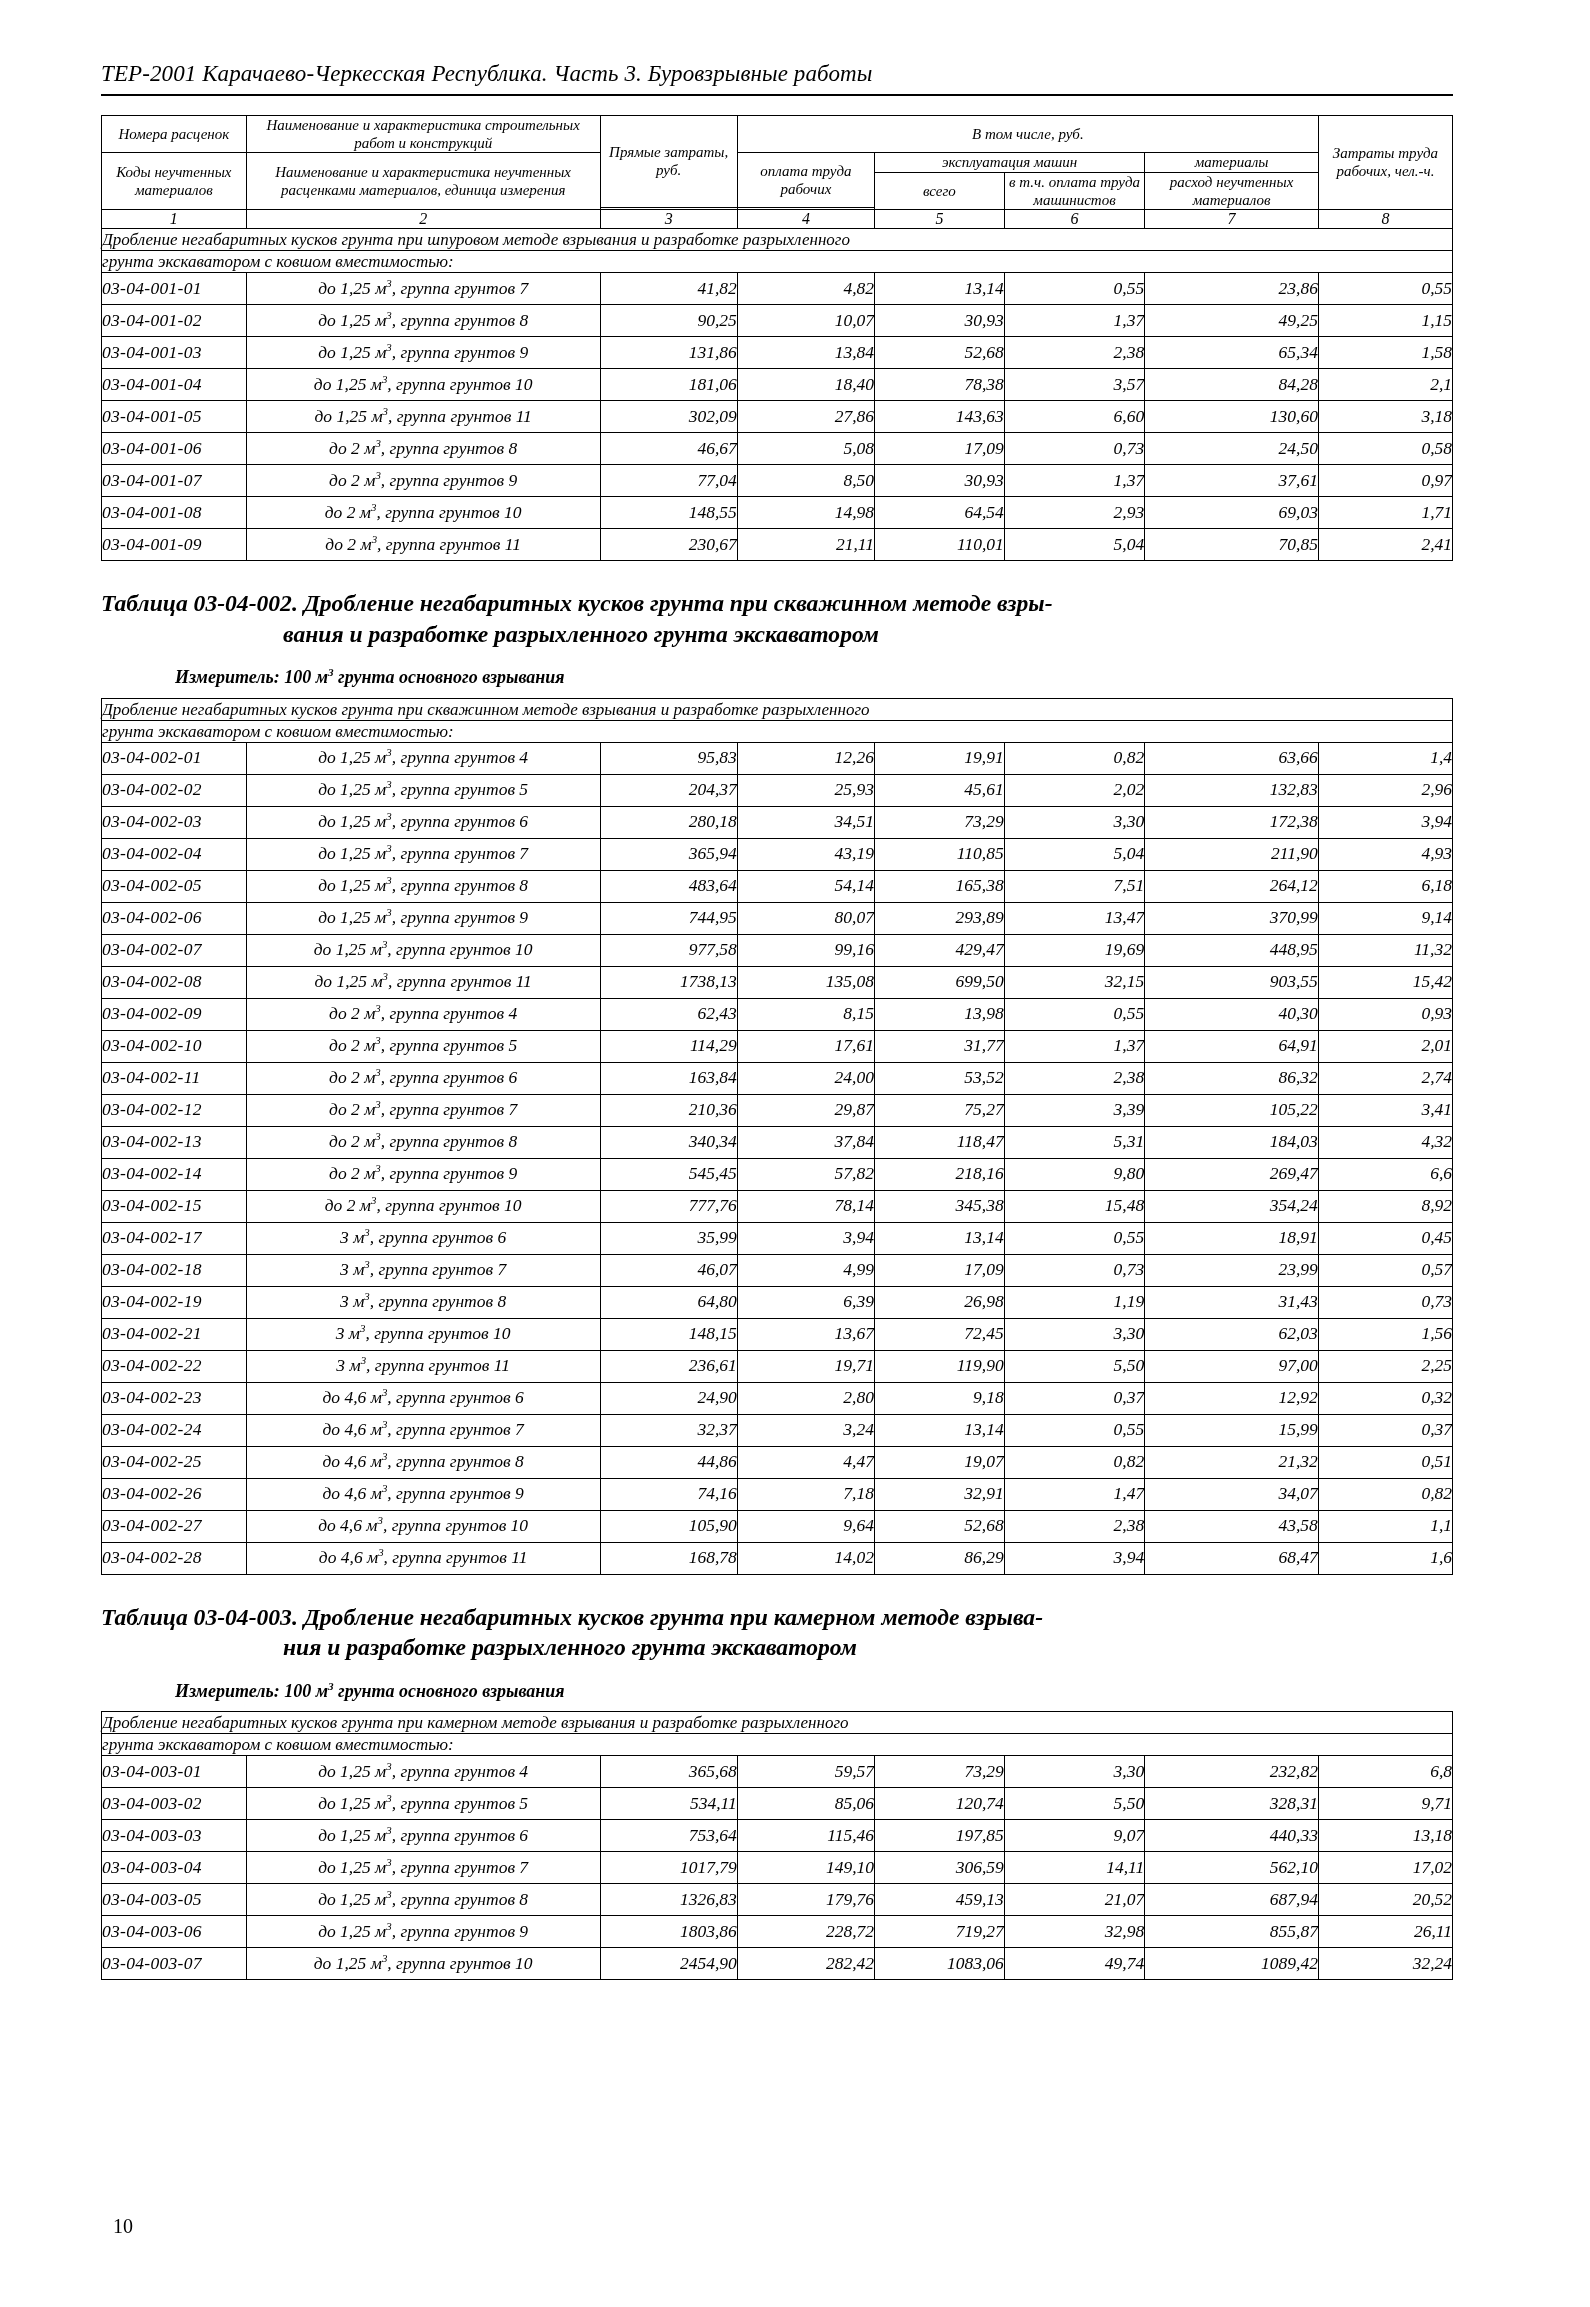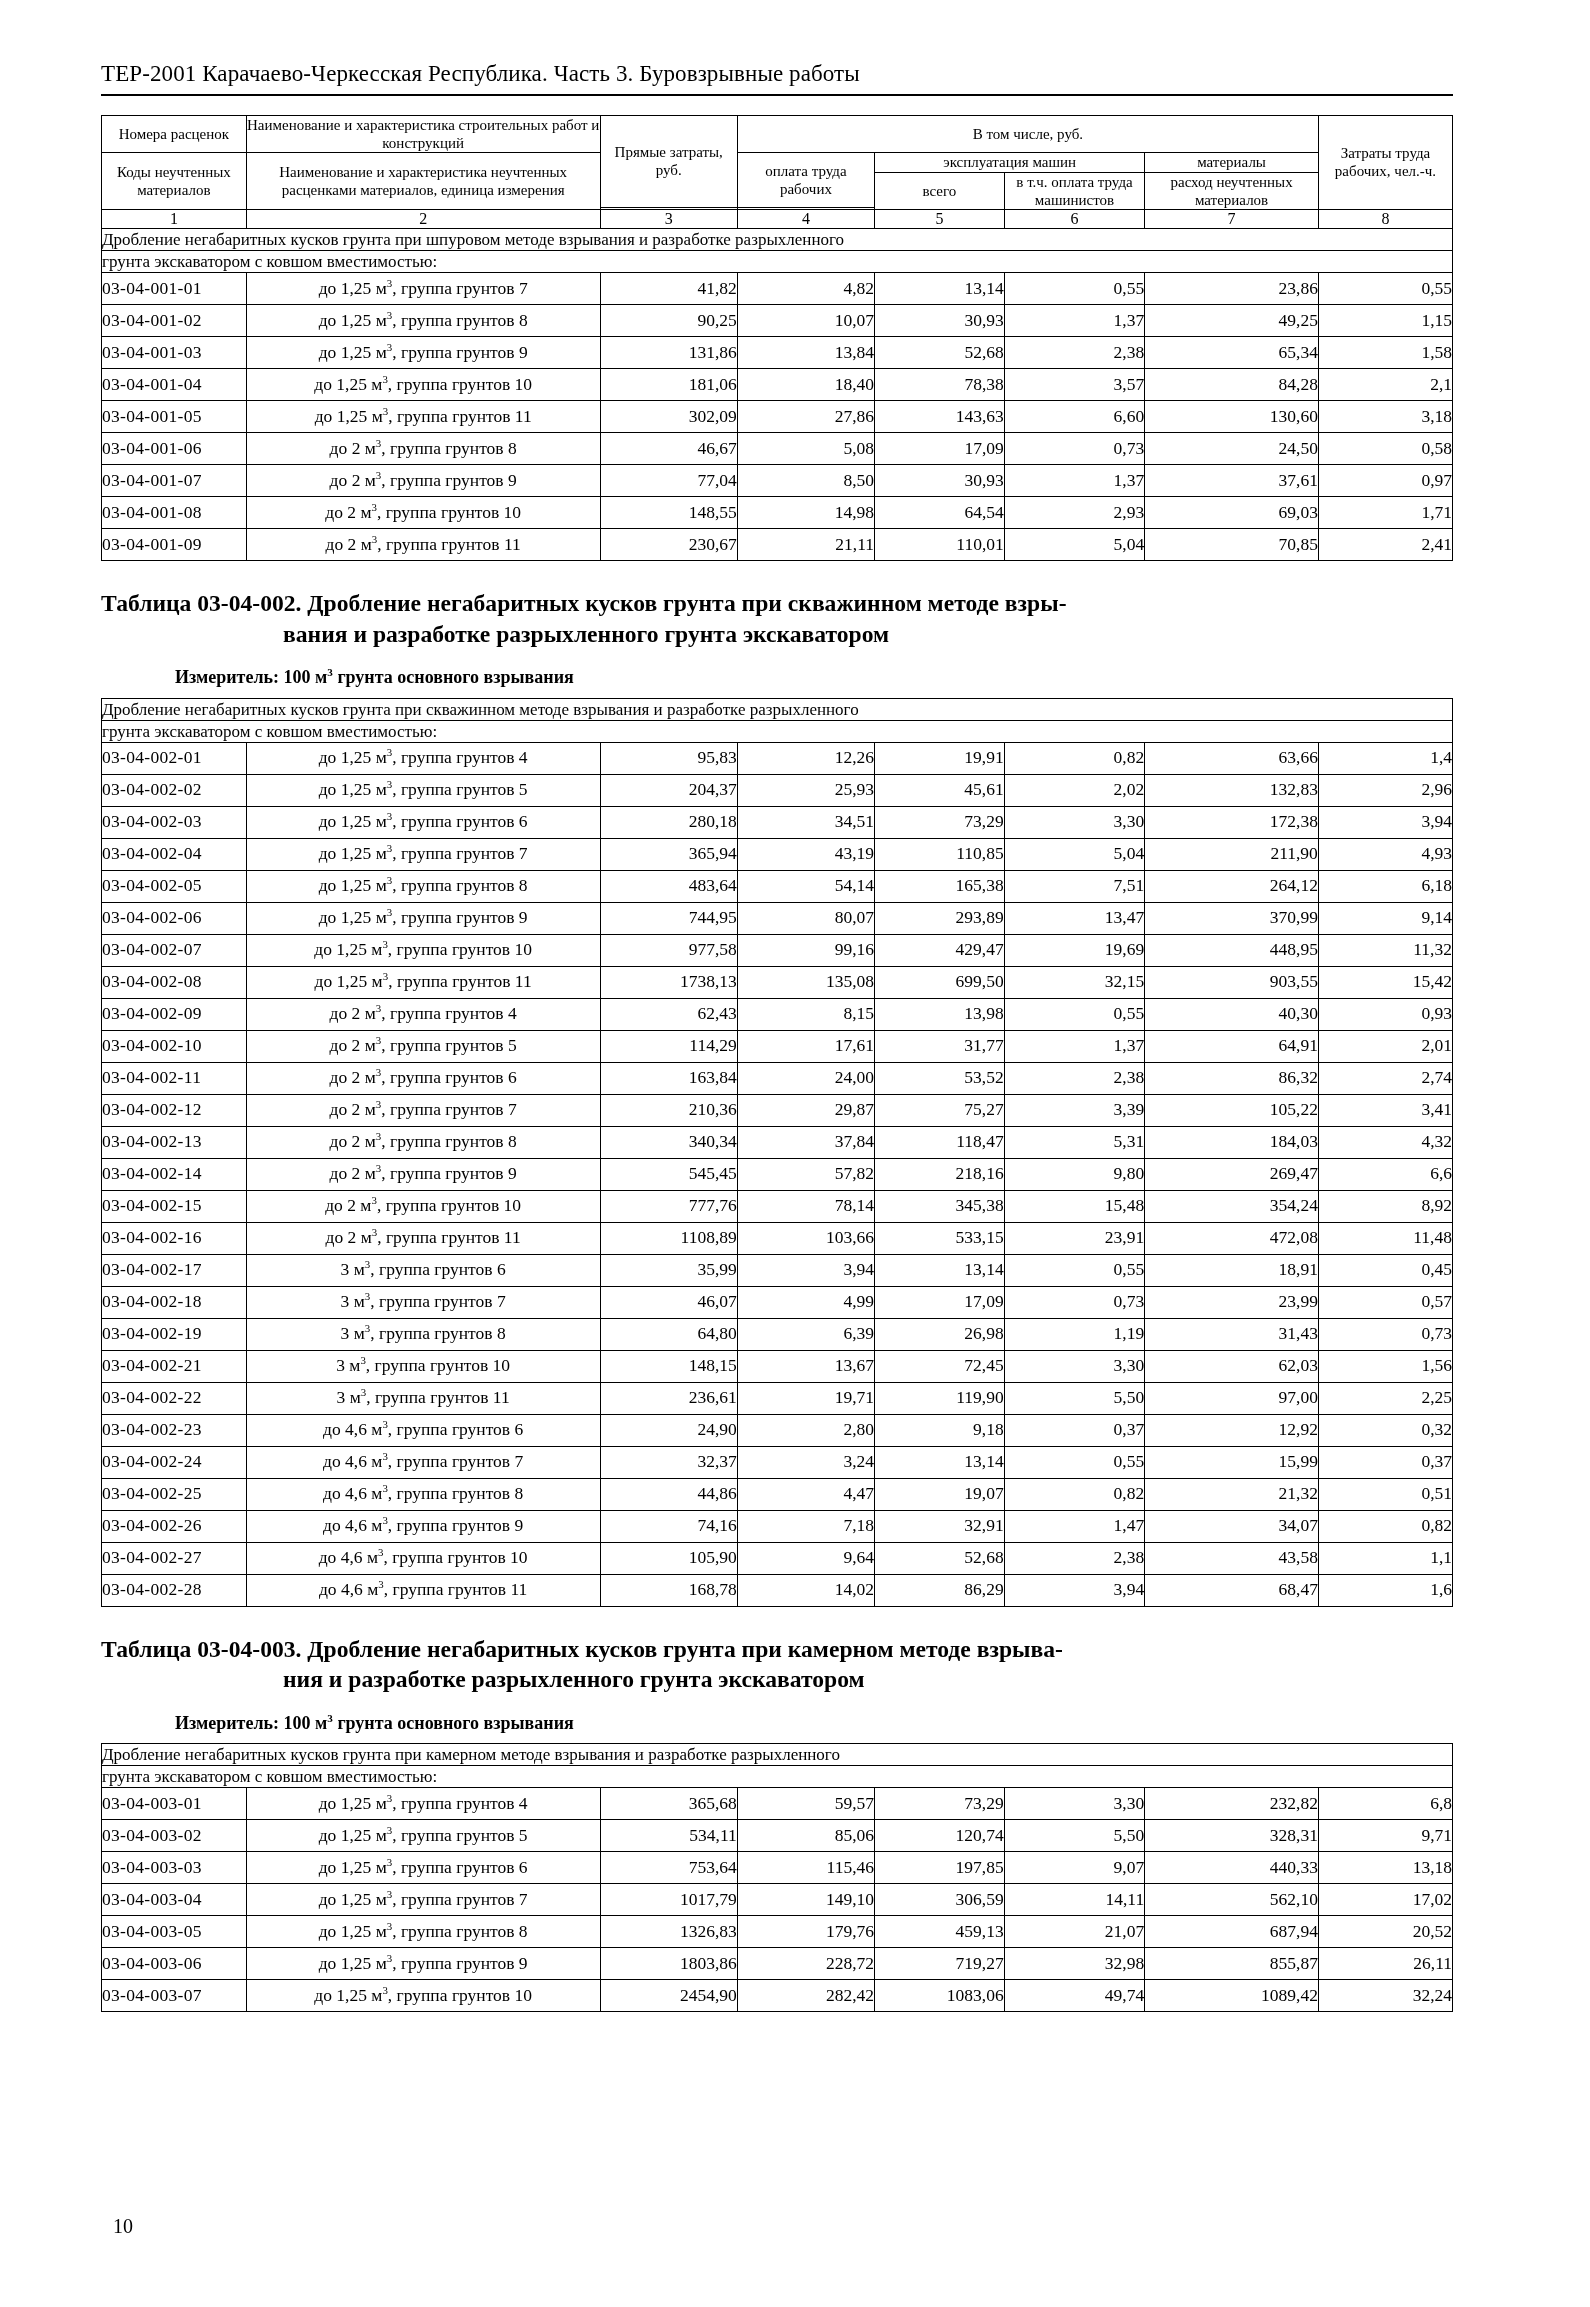--- a/index.html
+++ b/index.html
@@ -13,20 +13,21 @@
     font-family: "Liberation Serif", "DejaVu Serif", serif;
     color: #000000;
     position: relative;
     overflow: hidden;
   }
   .page {
     position: absolute;
     left: 101px;
     top: 61px;
     width: 1352px;
+    font-style: italic;
   }
 
   
   .doc-header {
     font-size: 23px;
     letter-spacing: 0.1px;
     padding-bottom: 6.7px;
     white-space: nowrap;
   }
   .header-rule {
@@ -445,30 +446,20 @@
           <td class="code">03-04-002-15</td>
           <td class="desc"><span>до 2 м</span><sup>3</sup><span>, группа грунтов 10</span></td>
           <td class="val">777,76</td>
           <td class="val">78,14</td>
           <td class="val">345,38</td>
           <td class="val">15,48</td>
           <td class="val">354,24</td>
           <td class="val">8,92</td>
         </tr>
         <tr class="data">
-          <td class="code">03-04-002-16</td>
-          <td class="desc"><span>до 2 м</span><sup>3</sup><span>, группа грунтов 11</span></td>
-          <td class="val">1108,89</td>
-          <td class="val">103,66</td>
-          <td class="val">533,15</td>
-          <td class="val">23,91</td>
-          <td class="val">472,08</td>
-          <td class="val">11,48</td>
-        </tr>
-        <tr class="data">
           <td class="code">03-04-002-17</td>
           <td class="desc"><span>3 м</span><sup>3</sup><span>, группа грунтов 6</span></td>
           <td class="val">35,99</td>
           <td class="val">3,94</td>
           <td class="val">13,14</td>
           <td class="val">0,55</td>
           <td class="val">18,91</td>
           <td class="val">0,45</td>
         </tr>
         <tr class="data">

